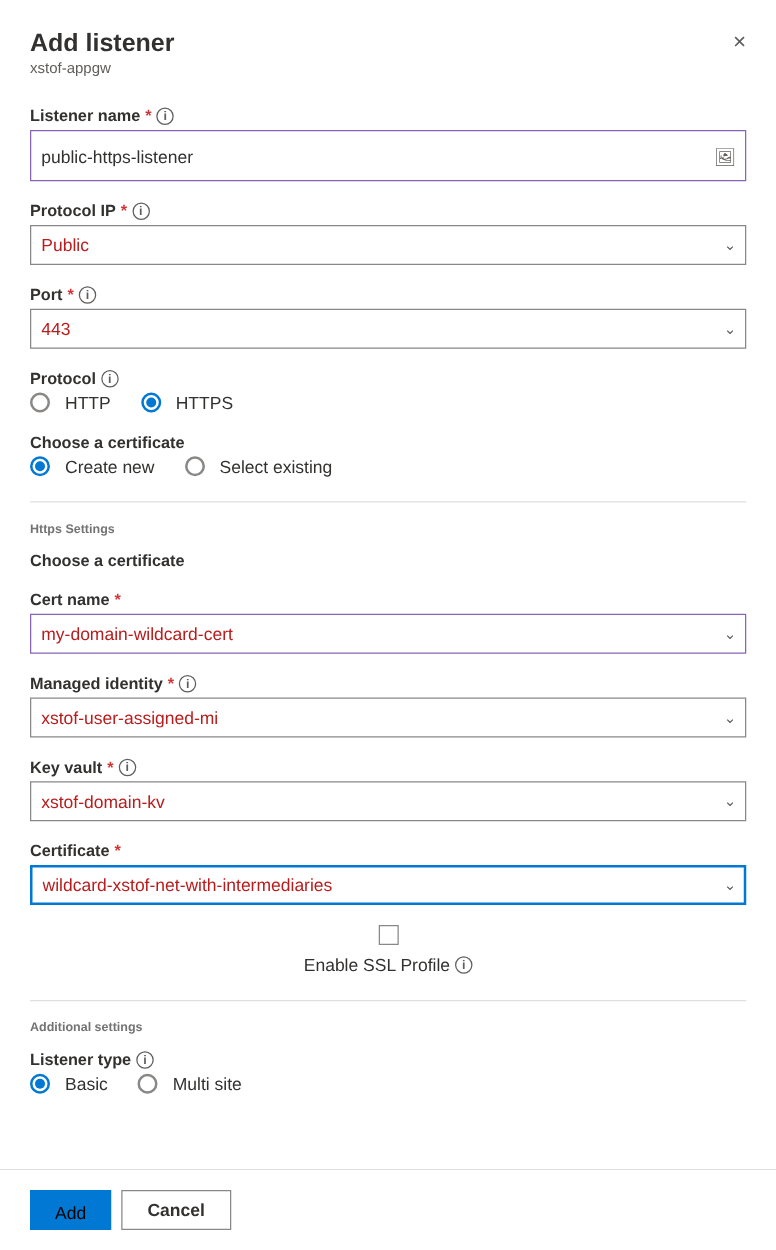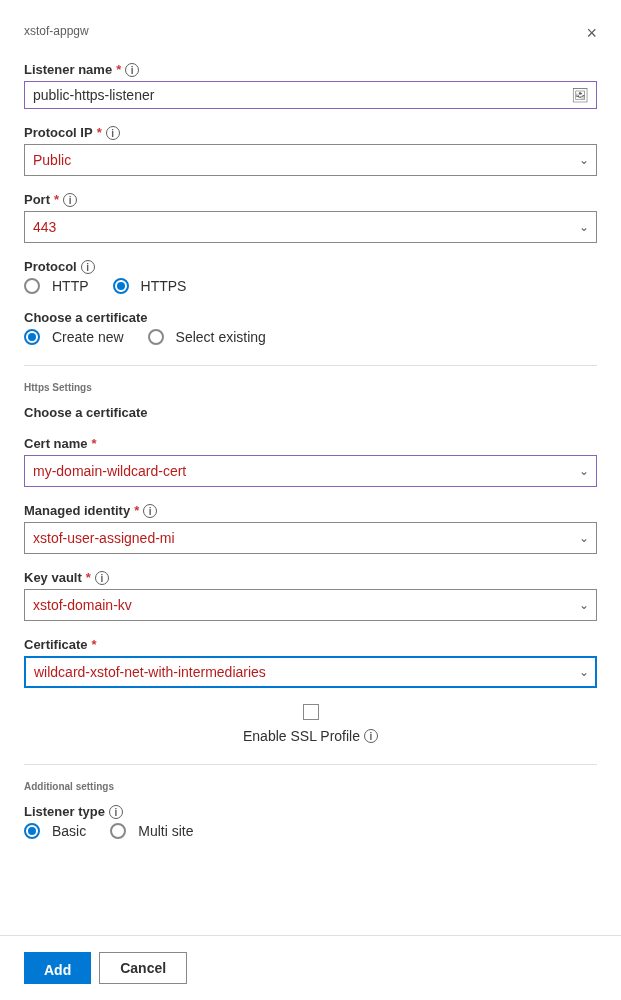--- a/index.html
+++ b/index.html
@@ -66,21 +66,21 @@
       height: 14px;
       border-radius: 50%;
       border: 1.5px solid #605e5c;
       font-size: 10px;
       color: #605e5c;
       cursor: pointer;
       font-weight: bold;
     }
     .form-input {
       width: 100%;
-      height: 28px;
+      height: 41px;
       border: 1px solid #8a8886;
       padding: 0 8px;
       font-size: 14px;
       color: #323130;
       outline: none;
       background: #fff;
     }
     .select-wrapper {
       position: relative;
       width: 100%;
@@ -202,25 +202,25 @@
       width: 621px;
       background: #fff;
       border-top: 1px solid #e1dfdd;
       padding: 16px 24px;
       display: flex;
       gap: 8px;
       align-items: center;
     }
     .btn-primary {
       background: #0078d4;
-      color: #ffffff;
+      color: #000000;
       border: none;
       padding: 10px 20px;
       font-size: 14px;
-      font-weight: 700;
+      font-weight: 400;
       cursor: pointer;
       height: 32px;
     }
     .btn-secondary {
       background: #fff;
       color: #323130;
       border: 1px solid #8a8886;
       padding: 6px 20px;
       font-size: 14px;
       font-weight: 600;
@@ -237,20 +237,21 @@
       padding-bottom: 80px;
     }
   </style>
 </head>
 <body>
 
 <div class="panel">
   <div class="content-scroll">
     <div class="panel-header">
       <div>
+        <div class="panel-title">Add listener</div>
         <div class="panel-subtitle">xstof-appgw</div>
       </div>
       <button class="close-btn">×</button>
     </div>
 
     <div class="form-group">
       <div class="form-label">
         <span>Listener name</span>
         <span class="required-star">*</span>
         <span class="info-icon">i</span>

